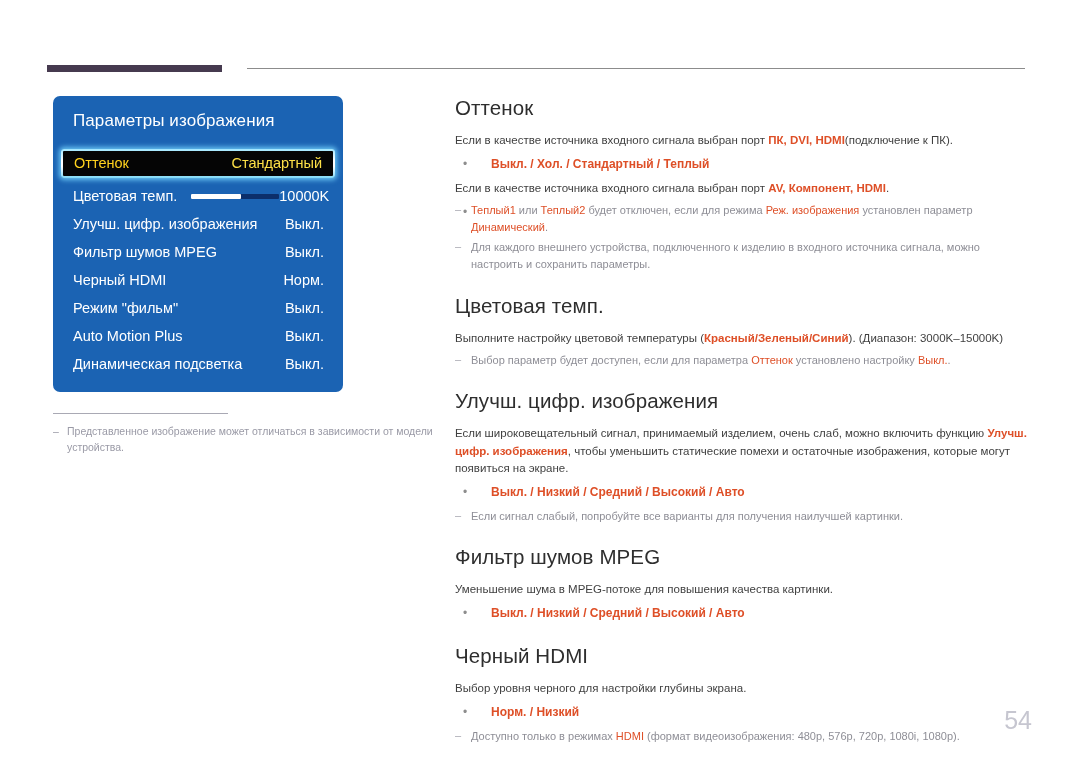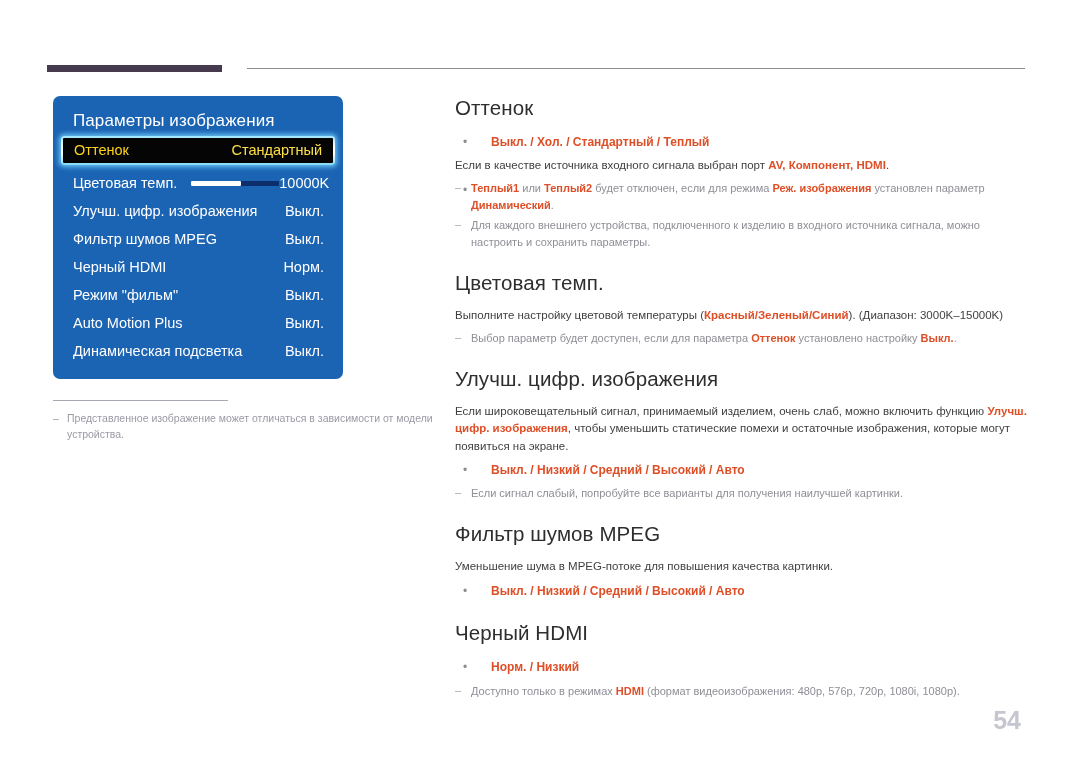--- a/index.html
+++ b/index.html
@@ -54,21 +54,21 @@
     background: #1b63b3;
     border-radius: 7px;
     padding: 0;
     box-sizing: border-box;
     position: relative;
     padding-bottom: 14px;
   }
   .osd-title {
     color: #ffffff;
     font-size: 17px;
-    padding: 15px 0 5px 20px;
+    padding: 15px 0 18px 20px;
     letter-spacing: 0.1px;
     font-weight: 400;
   }
 
   .osd-row-highlight-wrap {
     margin: 0 8px 4px 8px;
     padding: 2px;
     border-radius: 3px;
     background: linear-gradient(to bottom, #9fe6ff, #ffffff 40%, #ffffff 60%, #7fd9f7);
     box-shadow: 0 0 5px 2px rgba(120, 215, 255, 0.85);
@@ -194,30 +194,30 @@
     line-height: 1.55;
     color: #8e8e96;
     margin: 3px 0 3px 0;
   }
   .note .dash {
     position: absolute;
     left: 0;
     top: -1px;
     color: #a8a8b0;
   }
-  .note .accent { color: #de4f27; font-weight: bold; }
+  .note .accent { color: #de4f27; font-weight: normal; }
 
   
   .page-num {
     position: absolute;
-    right: 59px;
+    right: 48px;
     bottom: 28px;
     font-size: 25px;
     color: #c6c6d0;
-    font-weight: 700;
+    font-weight: 400;
   }
 </style>
 </head>
 <body>
 
 <div class="header">
   <div class="header-bar"></div>
   <div class="header-line"></div>
 </div>
 
@@ -280,20 +280,21 @@
     </div>
   </div>
 
 </div>
 
 <div class="right-col">
 
   <div class="sec">
     <h2 class="sec-title">Оттенок</h2>
 
+    <p class="body"><span>Если в качестве источника входного сигнала выбран порт </span><span class="accent">ПК, DVI, HDMI</span><span>(подключение к ПК).</span></p>
 
     <ul class="opts">
       <li><span class="bullet">•</span><span>Выкл. / Хол. / Стандартный / Теплый</span></li>
     </ul>
 
     <p class="body"><span>Если в качестве источника входного сигнала выбран порт </span><span class="accent">AV, Компонент, HDMI</span><span>.</span></p>
 
     <ul class="opts">
       <li><span class="bullet">•</span></li>
     </ul>
@@ -329,20 +330,21 @@
     <p class="body">Уменьшение шума в MPEG-потоке для повышения качества картинки.</p>
 
     <ul class="opts">
       <li><span class="bullet">•</span><span>Выкл. / Низкий / Средний / Высокий / Авто</span></li>
     </ul>
   </div>
 
   <div class="sec">
     <h2 class="sec-title">Черный HDMI</h2>
 
+    <p class="body">Выбор уровня черного для настройки глубины экрана.</p>
 
     <ul class="opts">
       <li><span class="bullet">•</span><span>Норм. / Низкий</span></li>
     </ul>
 
     <div class="note"><span class="dash">‒</span><span>Доступно только в режимах </span><span class="accent">HDMI</span><span> (формат видеоизображения: 480p, 576p, 720p, 1080i, 1080p).</span></div>
   </div>
 
 </div>
 

